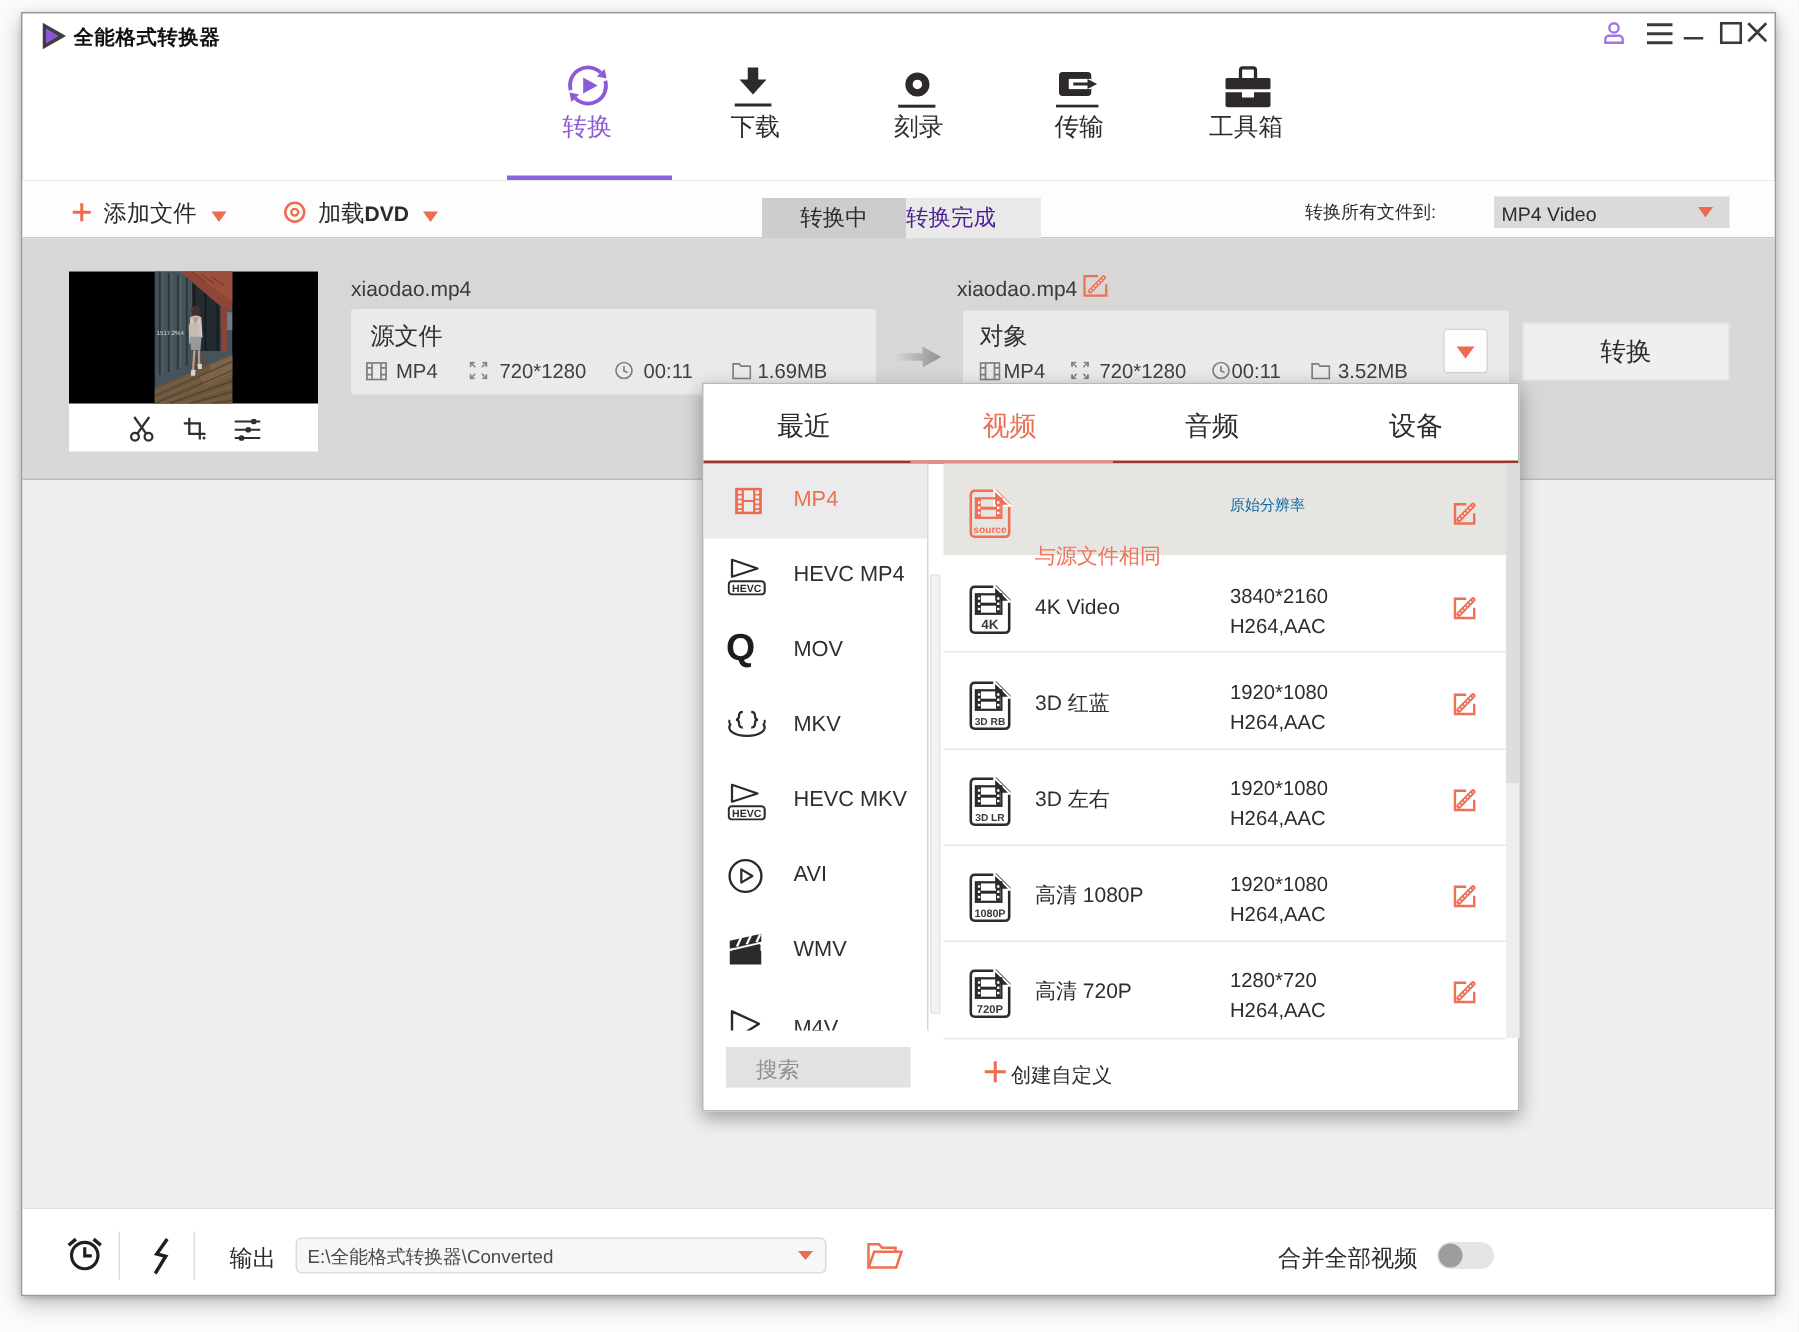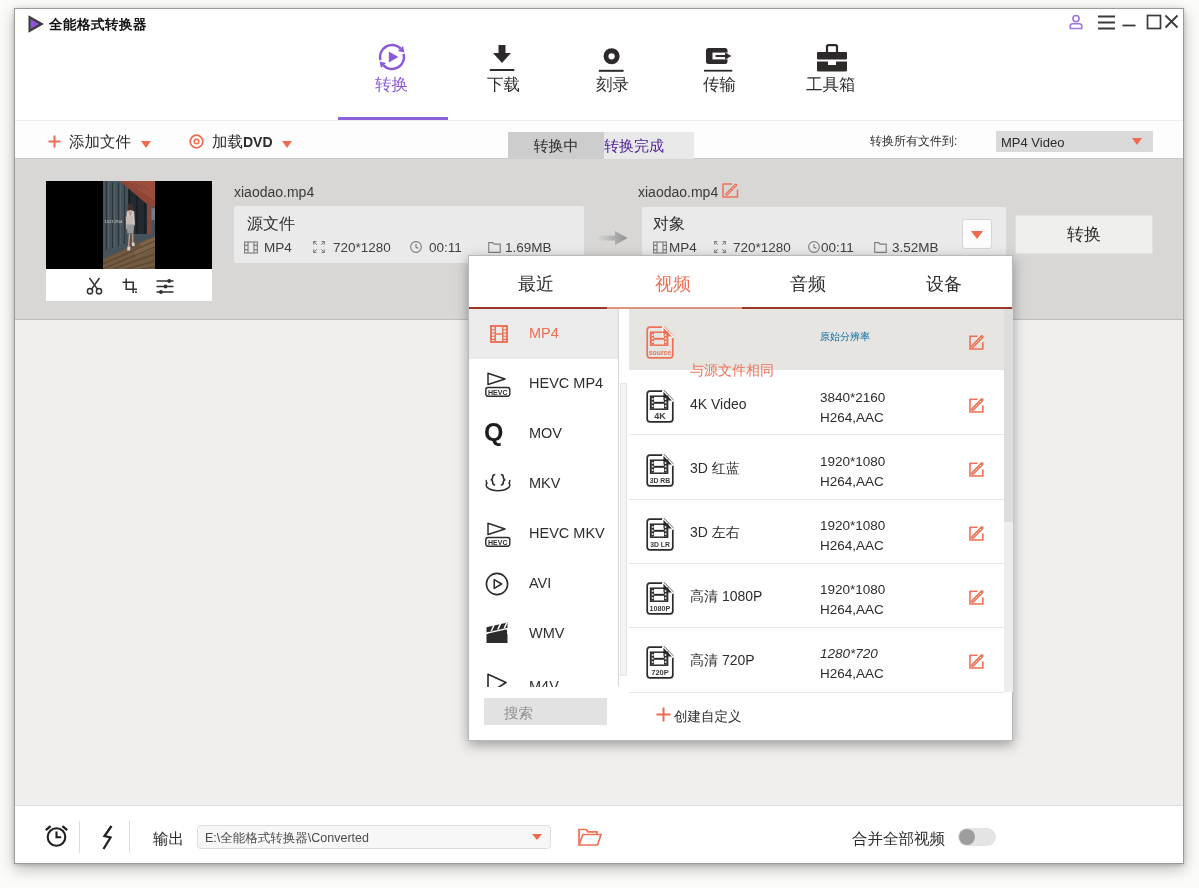--- a/index.html
+++ b/index.html
@@ -456,21 +456,21 @@
       <rect x="5.9" y="8.2" width="1.6" height="1.6"></rect>
           <rect x="5.9" y="11.7" width="1.6" height="1.6"></rect>
           <rect x="5.9" y="15.2" width="1.6" height="1.6"></rect>
       <rect x="18.7" y="8.2" width="1.6" height="1.6"></rect>
           <rect x="18.7" y="11.7" width="1.6" height="1.6"></rect>
           <rect x="18.7" y="15.2" width="1.6" height="1.6"></rect>
     </g>
     <text x="14" y="29" font-size="7.5" font-weight="bold" fill="#3a3a3a" text-anchor="middle" font-family="Liberation Sans">720P</text>
   </svg>
   <div class="rname" style="top:396px;">高清 720P</div>
-  <div class="rres" style="top:390px;font-style:italic;">1280*720</div>
+  <div class="rres" style="top:390px;">1280*720</div>
   <div class="rres" style="top:410px;">H264,AAC</div>
   <svg class="abs" style="left:498px;top:396px" width="19" height="19" viewBox="0 0 19 19" fill="none" stroke="#ee7055">
     <path d="M10.5 3.2 H3 V16 H15.8 V9.2" stroke-width="1.6"></path>
     <path d="M5.6 13.4 L15 3.8" stroke-width="3.4" stroke-linecap="round"></path>
     <path d="M5.6 13.4 L15 3.8" stroke="#ffffff" stroke-width="1" stroke-dasharray="1.3 1.3"></path>
   </svg>
 
   <div class="abs" style="left:535px;top:53px;width:9px;height:383px;background:#ededed;"></div>
   <div class="abs" style="left:535px;top:53px;width:9px;height:213px;background:#dddddd;"></div>
 

